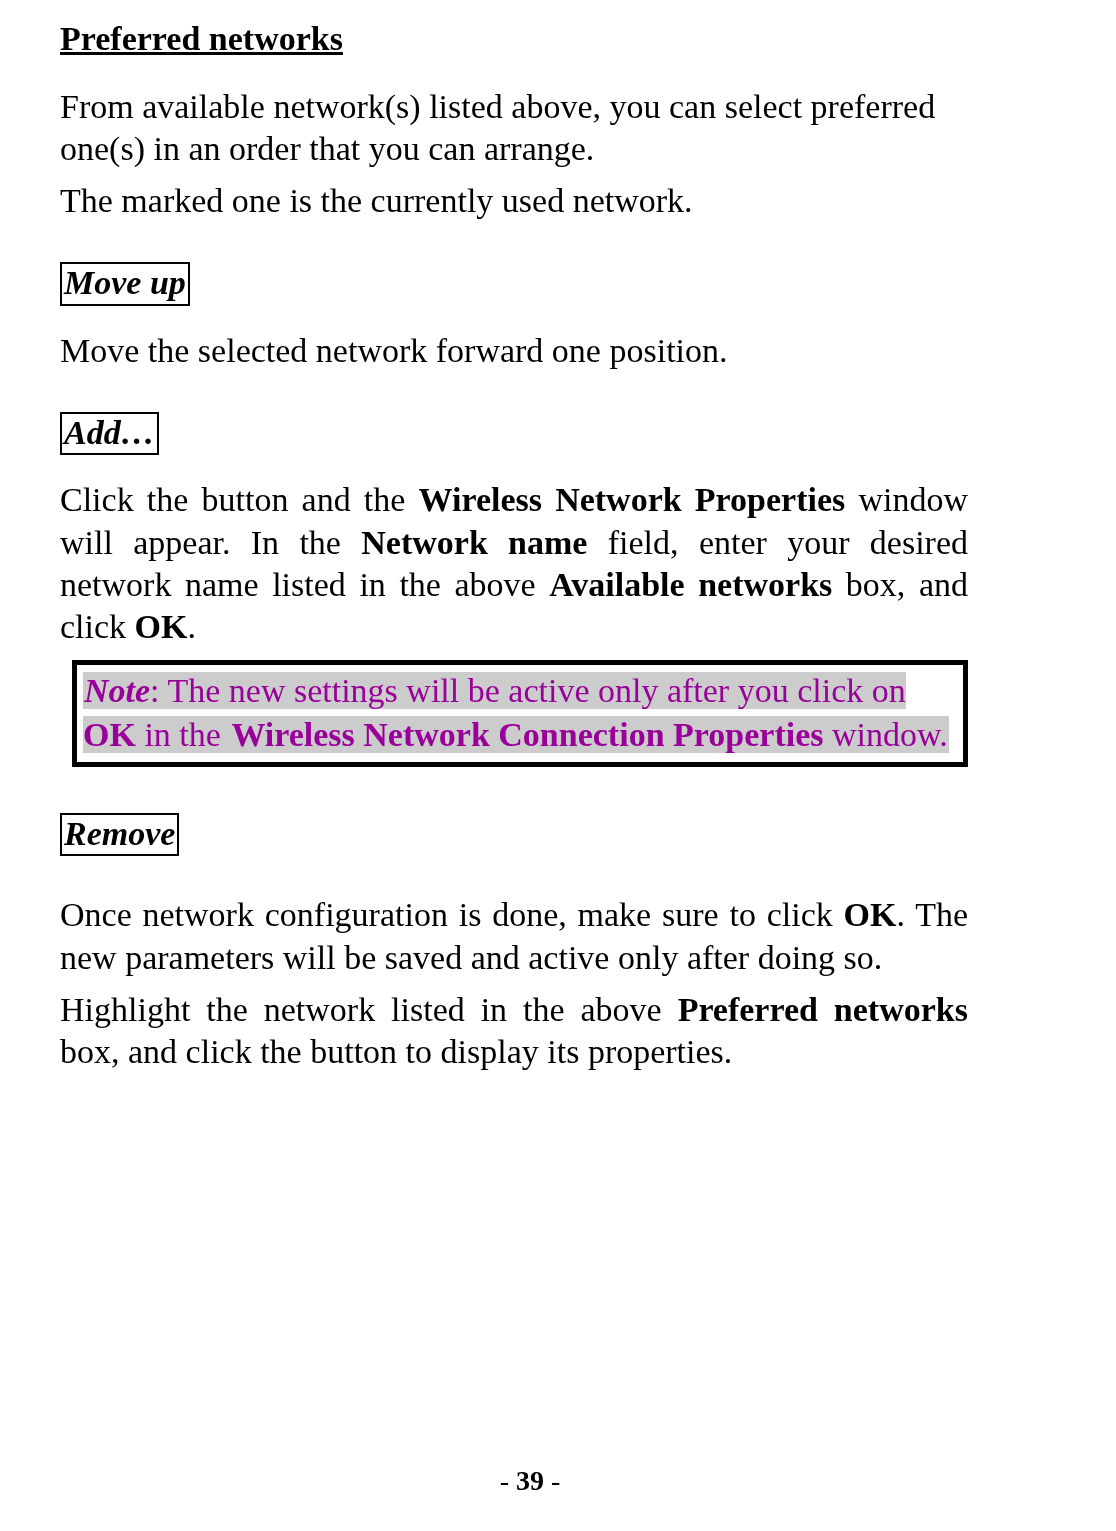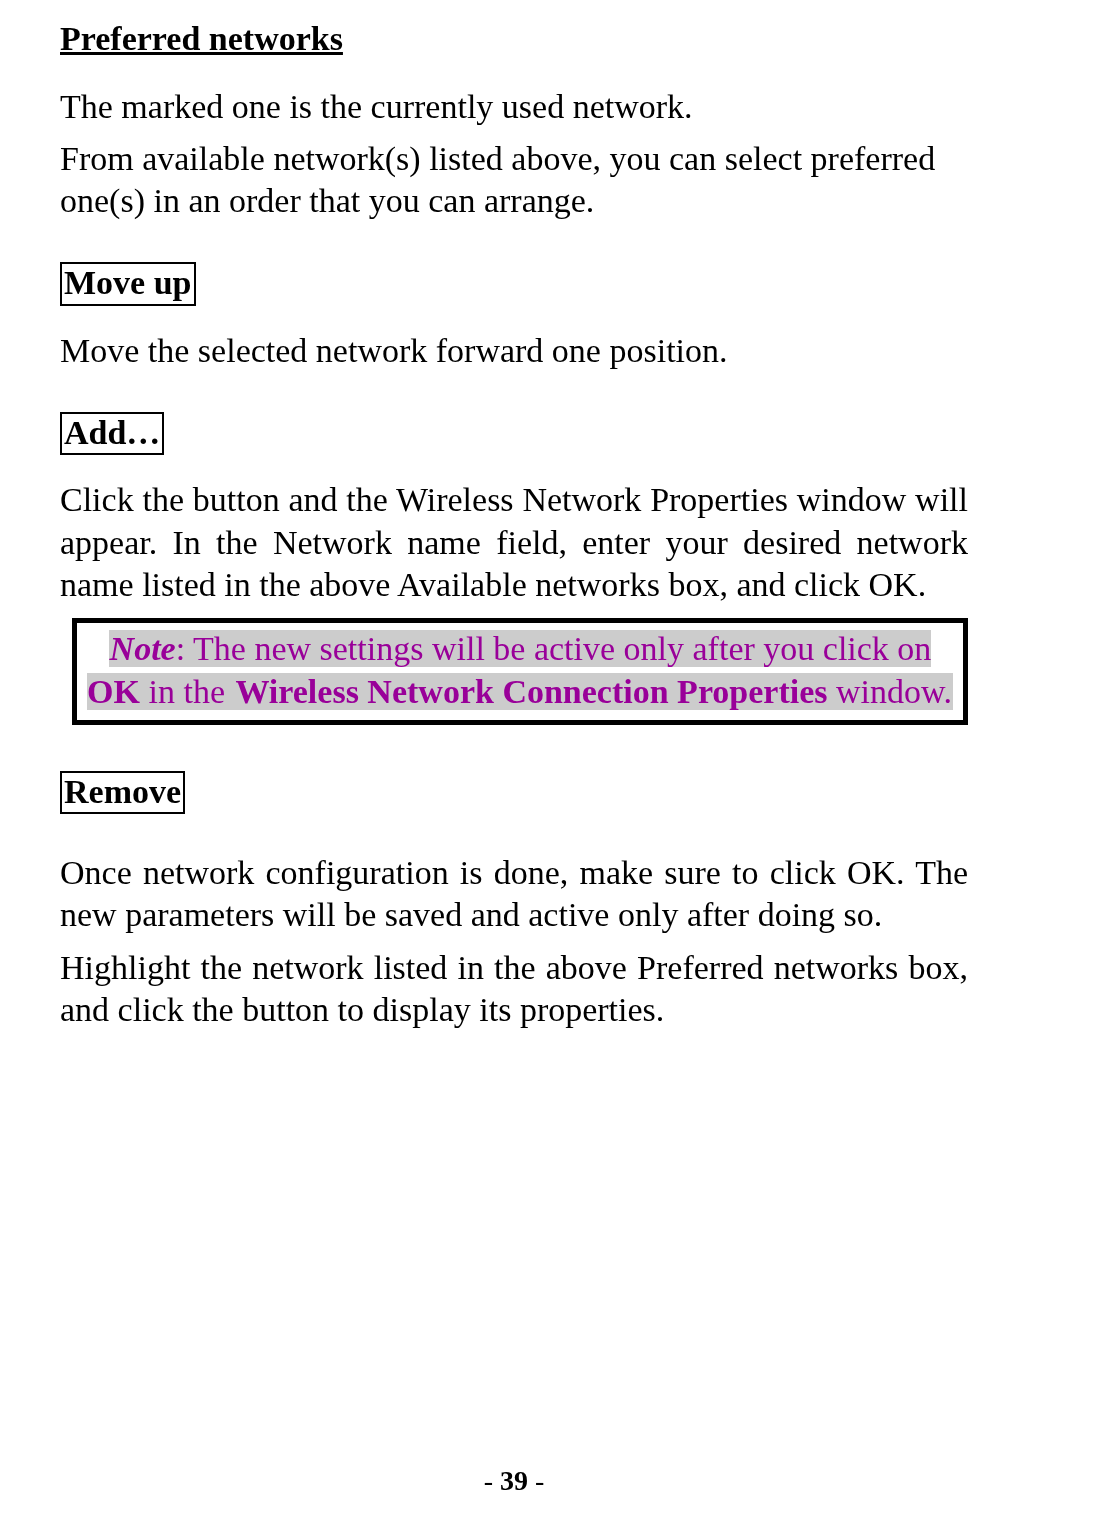--- a/index.html
+++ b/index.html
@@ -33,62 +33,62 @@
   }
   .gap-md { height: 14px; }
   .boxed-label {
     display: inline-block;
     border: 2px solid #000;
     font-weight: bold;
     font-size: 34px;
     padding: 0 2px 2px 2px;
     line-height: 1.1;
     margin: 16px 0 10px 0;
+    font-style: italic;
   }
   .note-box {
     border: 5px solid #000;
     padding: 4px 6px 6px 6px;
     margin: 12px 0 16px 12px;
     font-size: 34px;
     line-height: 1.28;
     color: #990099;
-    text-align: center;
   }
   .note-box .hl {
     background: #cccccc;
     padding: 0 1px;
   }
   .note-label {
     font-style: italic;
     font-weight: bold;
   }
   .note-bold {
     font-weight: bold;
   }
-  .b { font-weight: normal; margin-top: 27px; }
+  .b { font-weight: bold; margin-top: 27px; }
   .footer {
     position: absolute;
     bottom: 34px;
-    left: 0;
+    left: 16px;
     width: 100%;
     text-align: center;
     font-size: 28px;
   }
   .footer .dash { }
   .footer .num { font-weight: bold; }
 </style>
 </head>
 <body>
 
 <div class="page">
 
   <div class="heading-underlined">Preferred networks</div>
 
+  <p class="para">From available network(s) listed above, you can select preferred one(s) in an order that you can arrange.</p>
   <p class="para">The marked one is the currently used network.</p>
-  <p class="para">From available network(s) listed above, you can select preferred one(s) in an order that you can arrange.</p>
 
   <div class="gap-md"></div>
 
   <div class="boxed-label">Move up</div>
   <div class="gap-md"></div>
   <p class="para">Move the selected network forward one position.</p>
 
   <div class="gap-md"></div>
 
   <div class="boxed-label">Add…</div>

